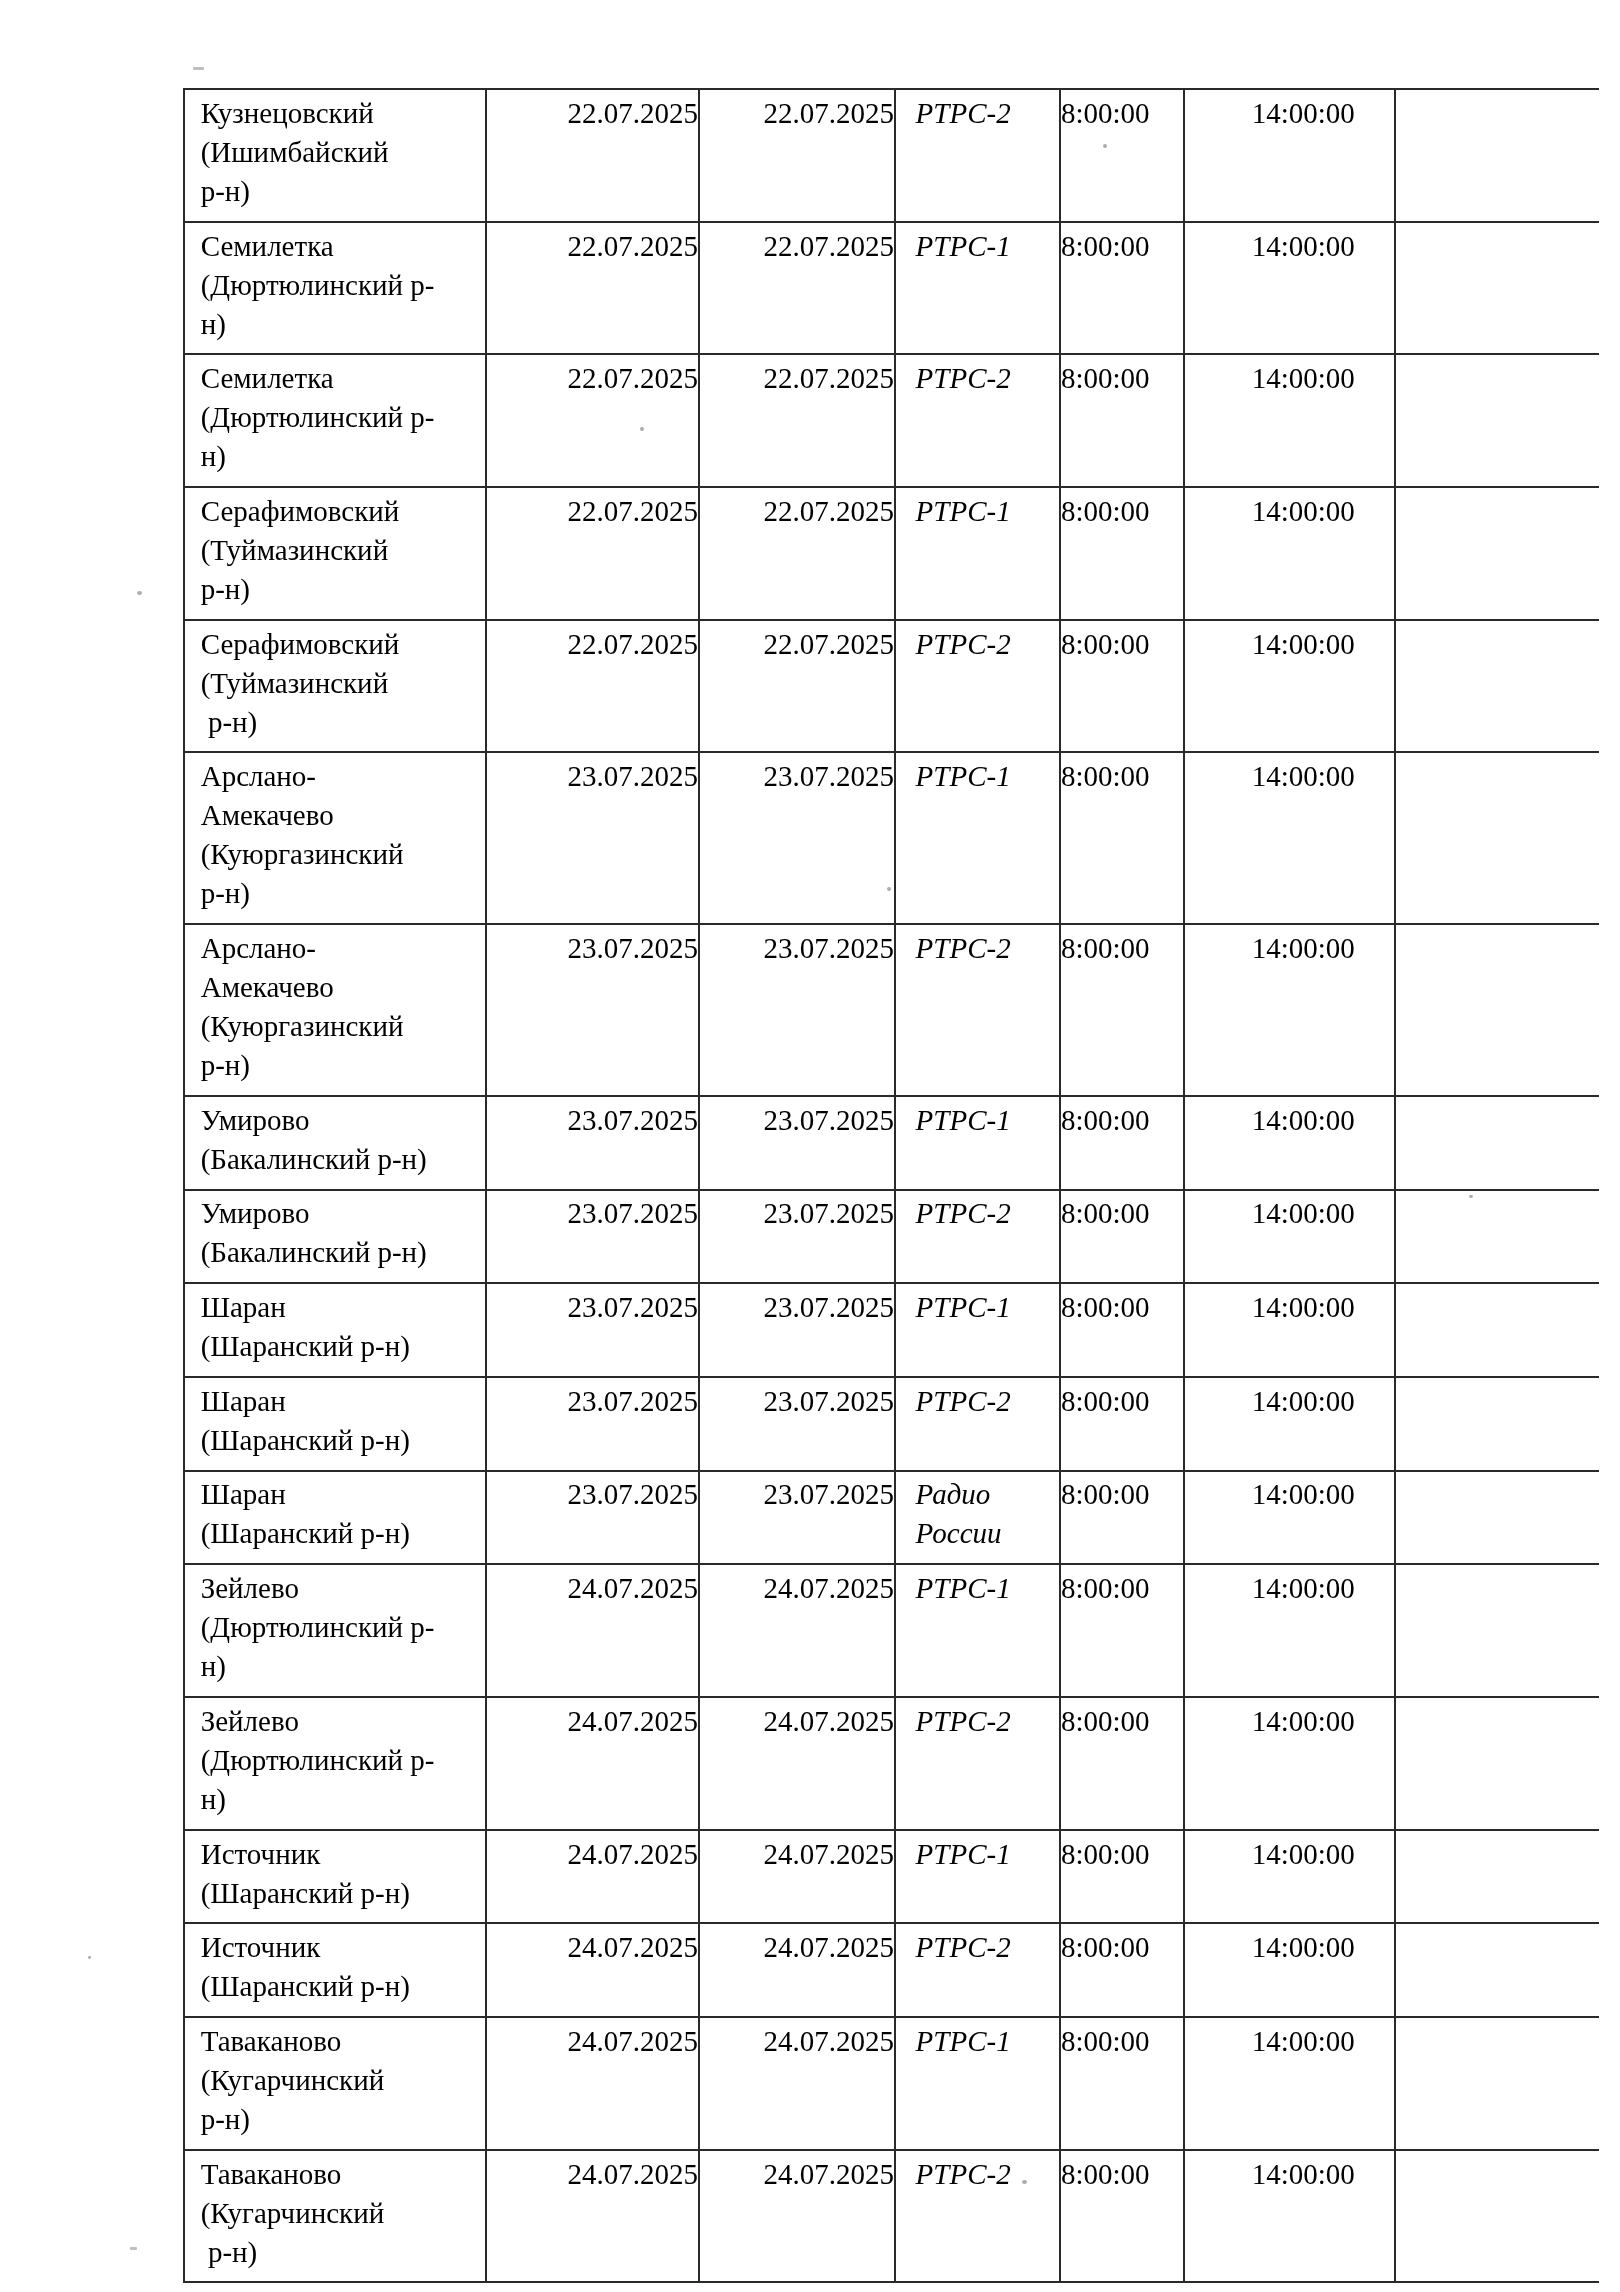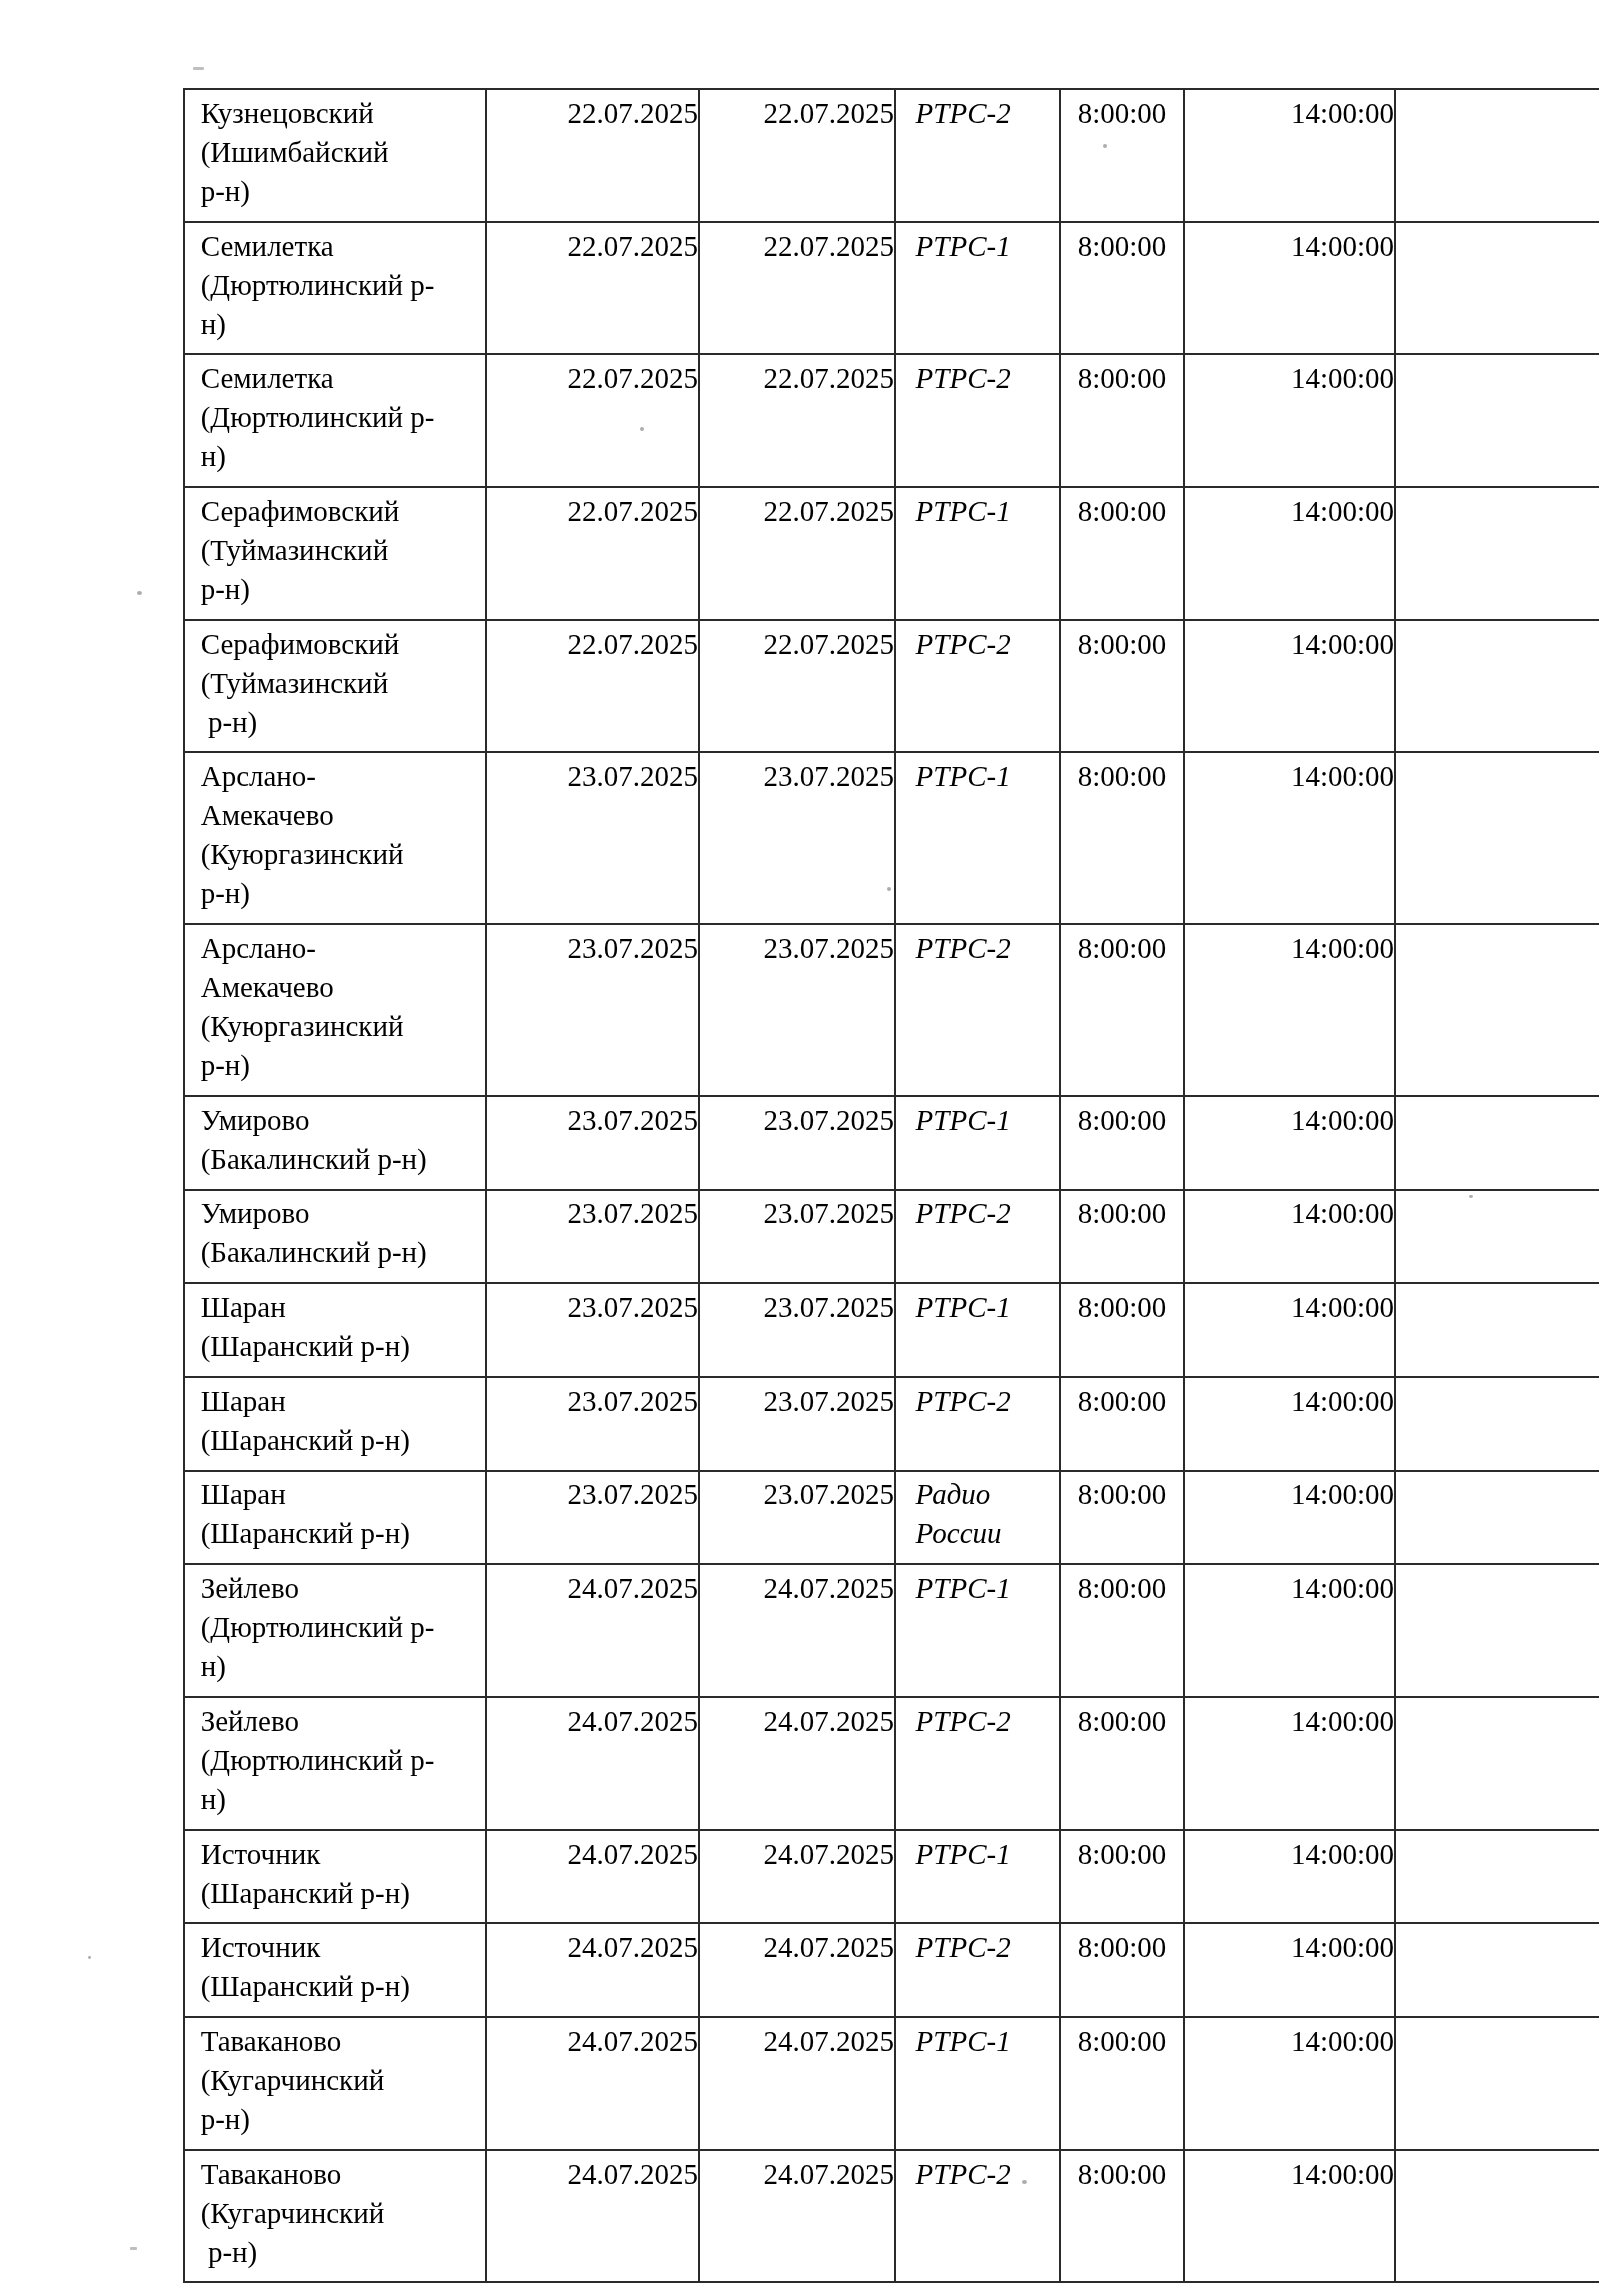--- a/index.html
+++ b/index.html
@@ -41,26 +41,25 @@
     text-align: right;
     white-space: nowrap;
   }
   td.c-channel {
     padding: 3.9px 9.8px 9.8px 19.6px;
     text-align: left;
     font-style: italic;
   }
   td.c-time1 {
     padding: 3.9px 0 9.8px 0;
-    text-align: center;
     white-space: nowrap;
   }
   td.c-time2 {
     padding: 3.9px 0 9.8px 27.4px;
-    text-align: right;
+    text-align: center;
     white-space: nowrap;
   }
   td.c-note {
     border-right: none !important;
     padding: 3.9px;
   }
   .speckle {
     position: absolute;
     background: #8a8a8a;
     border-radius: 50%;

